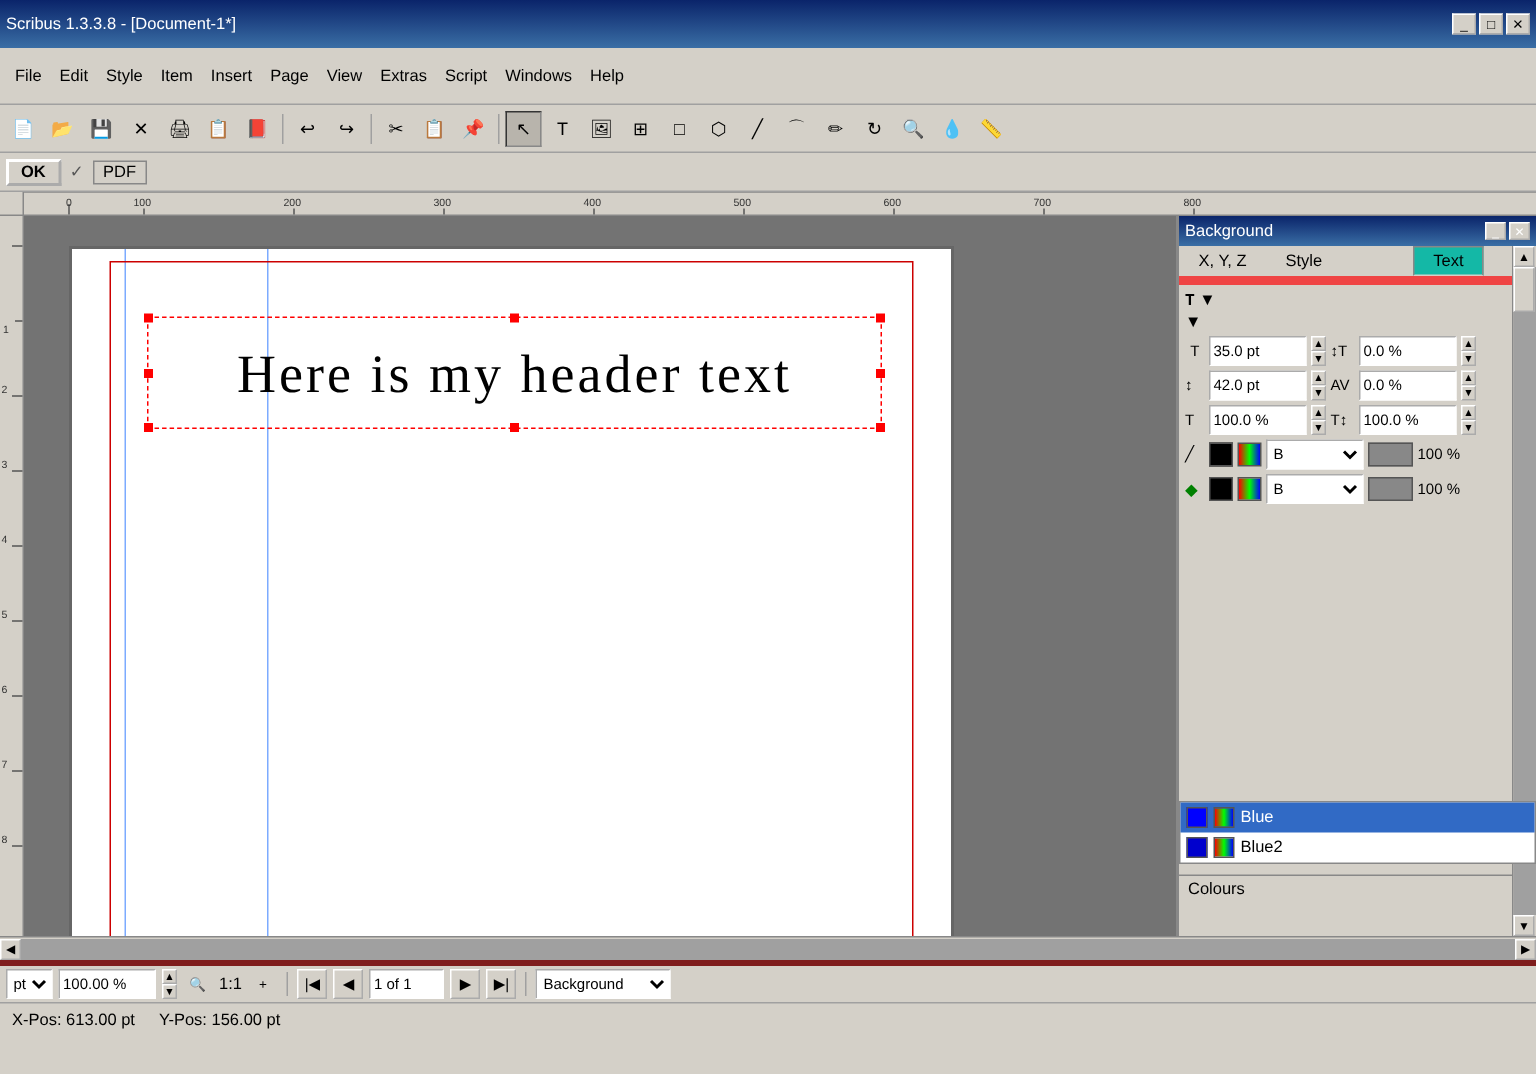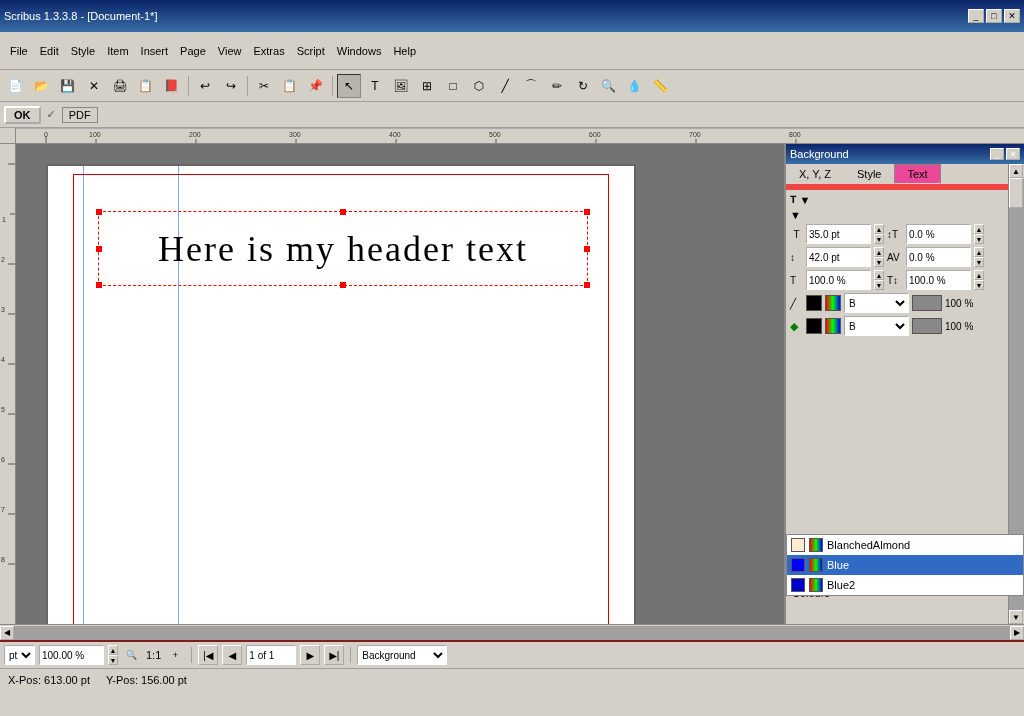--- a/index.html
+++ b/index.html
@@ -185,23 +185,24 @@
       border-bottom: 6px solid #ef4444;
     }
     .props-tab {
       padding: 3px 12px;
       font-size: 11px;
       cursor: pointer;
       border: 1px solid transparent;
       border-bottom: none;
     }
     .props-tab.active {
-      background: #ec4899;
+      background: #14b8a6;
       border: 1px solid #888;
       border-bottom: 1px solid #d4d0c8;
+      margin-left: 48px;
     }
 
     #props-body { padding: 4px; }
 
     .props-row {
       display: flex;
       align-items: center;
       gap: 3px;
       margin-bottom: 3px;
     }
@@ -306,21 +307,21 @@
       display: flex; align-items: center; justify-content: center;
       font-size: 8px; cursor: pointer;
     }
     .scroll-track { flex: 1; background: #a0a0a0; }
     .scroll-thumb { width: 14px; height: 30px; background: #d4d0c8; border: 1px outset #fff; }
 
     
     #statusbar {
       height: 28px;
       background: #d4d0c8;
-      border-top: 2px solid #7f1d1d;
+      border-top: 4px solid #7f1d1d;
       display: flex;
       align-items: center;
       padding: 0 4px;
       gap: 4px;
       font-size: 11px;
     }
     .status-dropdown {
       height: 20px;
       border: 1px inset #fff;
       background: white;
@@ -617,25 +618,20 @@
         <div class="color-swatch" style="background:#000;"></div>
         <div class="color-swatch" style="background:linear-gradient(to right,red,lime,blue);"></div>
         <select class="props-dropdown-sm">
           <option>B</option>
         </select>
         <div class="color-swatch" style="background:#888;width:30px;"></div>
         <span style="font-size:10px;">100 %</span>
       </div>
 
       <div id="colour-dropdown">
-        <div class="colour-item">
-          <div class="colour-swatch-sm" style="background:#ffebcd;"></div>
-          <div class="colour-swatch-multi"></div>
-          <span>BlanchedAlmond</span>
-        </div>
         <div class="colour-item selected">
           <div class="colour-swatch-sm" style="background:#0000ff;"></div>
           <div class="colour-swatch-multi"></div>
           <span>Blue</span>
         </div>
         <div class="colour-item">
           <div class="colour-swatch-sm" style="background:#0000cd;"></div>
           <div class="colour-swatch-multi"></div>
           <span>Blue2</span>
         </div>

